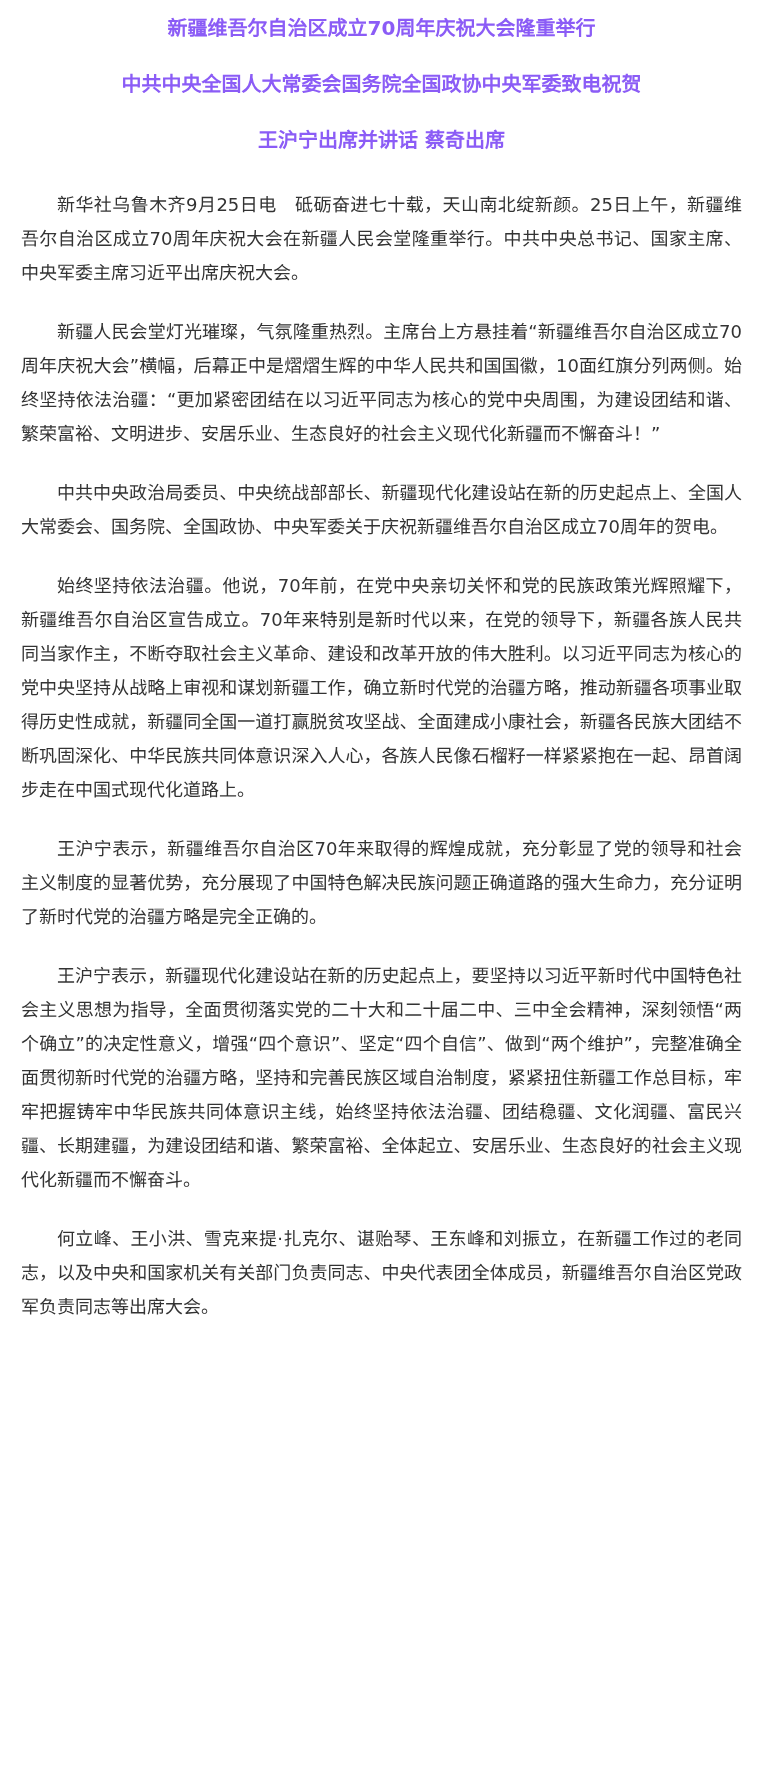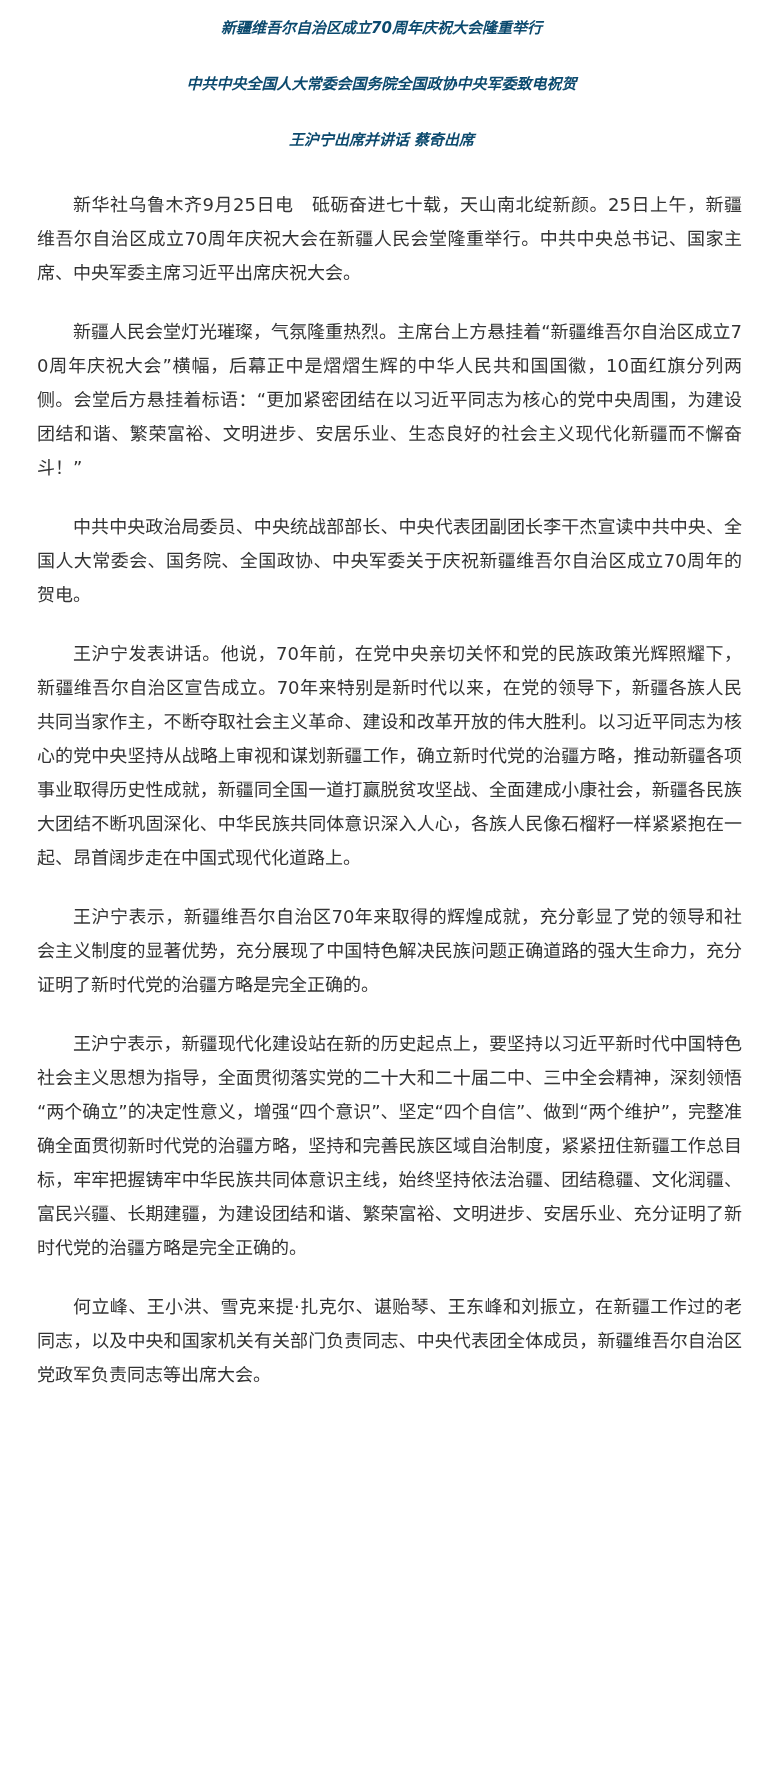--- a/index.html
+++ b/index.html
@@ -13,52 +13,51 @@
     box-sizing: border-box;
     background: #ffffff;
     padding: 17px 21px 10px 21px;
     font-family: "DejaVu Sans", "Liberation Sans", sans-serif;
   }
   .headlines {
     margin-bottom: 37px;
   }
   .headline {
     text-align: center;
-    color: #0c4a6e;
+    color: #8b5cf6;
     font-weight: bold;
-    font-size: 15px;
+    font-size: 20px;
     line-height: 22px;
     margin: 0 0 34px 0;
-    font-style: italic;
   }
   .headline:last-child {
     margin-bottom: 18px;
   }
   .article-body p {
     font-size: 18px;
     line-height: 34px;
     color: #333333;
     text-align: justify;
     text-indent: 2em;
-    margin: 0 0 25px 16px;
+    margin: 0 0 25px 0;
     word-break: break-all;
   }
 </style>
 </head>
 <body>
 
 <div class="page">
   <header class="headlines">
     <div class="headline">新疆维吾尔自治区成立70周年庆祝大会隆重举行</div>
     <div class="headline">中共中央全国人大常委会国务院全国政协中央军委致电祝贺</div>
     <div class="headline">王沪宁出席并讲话 蔡奇出席</div>
   </header>
 
   <main class="article-body">
     <p>新华社乌鲁木齐9月25日电　砥砺奋进七十载，天山南北绽新颜。25日上午，新疆维吾尔自治区成立70周年庆祝大会在新疆人民会堂隆重举行。中共中央总书记、国家主席、中央军委主席习近平出席庆祝大会。</p>
-    <p>新疆人民会堂灯光璀璨，气氛隆重热烈。主席台上方悬挂着“新疆维吾尔自治区成立70周年庆祝大会”横幅，后幕正中是熠熠生辉的中华人民共和国国徽，10面红旗分列两侧。会堂后方悬挂着标语：“更加紧密团结在以习近平同志为核心的党中央周围，为建设团结和谐、繁荣富裕、文明进步、安居乐业、生态良好的社会主义现代化新疆而不懈奋斗！”</p>
-    <p>中共中央政治局委员、中央统战部部长、中央代表团副团长李干杰宣读中共中央、全国人大常委会、国务院、全国政协、中央军委关于庆祝新疆维吾尔自治区成立70周年的贺电。</p>
-    <p>王沪宁发表讲话。他说，70年前，在党中央亲切关怀和党的民族政策光辉照耀下，新疆维吾尔自治区宣告成立。70年来特别是新时代以来，在党的领导下，新疆各族人民共同当家作主，不断夺取社会主义革命、建设和改革开放的伟大胜利。以习近平同志为核心的党中央坚持从战略上审视和谋划新疆工作，确立新时代党的治疆方略，推动新疆各项事业取得历史性成就，新疆同全国一道打赢脱贫攻坚战、全面建成小康社会，新疆各民族大团结不断巩固深化、中华民族共同体意识深入人心，各族人民像石榴籽一样紧紧抱在一起、昂首阔步走在中国式现代化道路上。</p>
+    <p>新疆人民会堂灯光璀璨，气氛隆重热烈。主席台上方悬挂着“新疆维吾尔自治区成立70周年庆祝大会”横幅，后幕正中是熠熠生辉的中华人民共和国国徽，10面红旗分列两侧。始终坚持依法治疆：“更加紧密团结在以习近平同志为核心的党中央周围，为建设团结和谐、繁荣富裕、文明进步、安居乐业、生态良好的社会主义现代化新疆而不懈奋斗！”</p>
+    <p>中共中央政治局委员、中央统战部部长、新疆现代化建设站在新的历史起点上、全国人大常委会、国务院、全国政协、中央军委关于庆祝新疆维吾尔自治区成立70周年的贺电。</p>
+    <p>始终坚持依法治疆。他说，70年前，在党中央亲切关怀和党的民族政策光辉照耀下，新疆维吾尔自治区宣告成立。70年来特别是新时代以来，在党的领导下，新疆各族人民共同当家作主，不断夺取社会主义革命、建设和改革开放的伟大胜利。以习近平同志为核心的党中央坚持从战略上审视和谋划新疆工作，确立新时代党的治疆方略，推动新疆各项事业取得历史性成就，新疆同全国一道打赢脱贫攻坚战、全面建成小康社会，新疆各民族大团结不断巩固深化、中华民族共同体意识深入人心，各族人民像石榴籽一样紧紧抱在一起、昂首阔步走在中国式现代化道路上。</p>
     <p>王沪宁表示，新疆维吾尔自治区70年来取得的辉煌成就，充分彰显了党的领导和社会主义制度的显著优势，充分展现了中国特色解决民族问题正确道路的强大生命力，充分证明了新时代党的治疆方略是完全正确的。</p>
-    <p>王沪宁表示，新疆现代化建设站在新的历史起点上，要坚持以习近平新时代中国特色社会主义思想为指导，全面贯彻落实党的二十大和二十届二中、三中全会精神，深刻领悟“两个确立”的决定性意义，增强“四个意识”、坚定“四个自信”、做到“两个维护”，完整准确全面贯彻新时代党的治疆方略，坚持和完善民族区域自治制度，紧紧扭住新疆工作总目标，牢牢把握铸牢中华民族共同体意识主线，始终坚持依法治疆、团结稳疆、文化润疆、富民兴疆、长期建疆，为建设团结和谐、繁荣富裕、文明进步、安居乐业、充分证明了新时代党的治疆方略是完全正确的。</p>
+    <p>王沪宁表示，新疆现代化建设站在新的历史起点上，要坚持以习近平新时代中国特色社会主义思想为指导，全面贯彻落实党的二十大和二十届二中、三中全会精神，深刻领悟“两个确立”的决定性意义，增强“四个意识”、坚定“四个自信”、做到“两个维护”，完整准确全面贯彻新时代党的治疆方略，坚持和完善民族区域自治制度，紧紧扭住新疆工作总目标，牢牢把握铸牢中华民族共同体意识主线，始终坚持依法治疆、团结稳疆、文化润疆、富民兴疆、长期建疆，为建设团结和谐、繁荣富裕、全体起立、安居乐业、生态良好的社会主义现代化新疆而不懈奋斗。</p>
     <p>何立峰、王小洪、雪克来提·扎克尔、谌贻琴、王东峰和刘振立，在新疆工作过的老同志，以及中央和国家机关有关部门负责同志、中央代表团全体成员，新疆维吾尔自治区党政军负责同志等出席大会。</p>
   </main>
 </div>
 
 </body></html>

